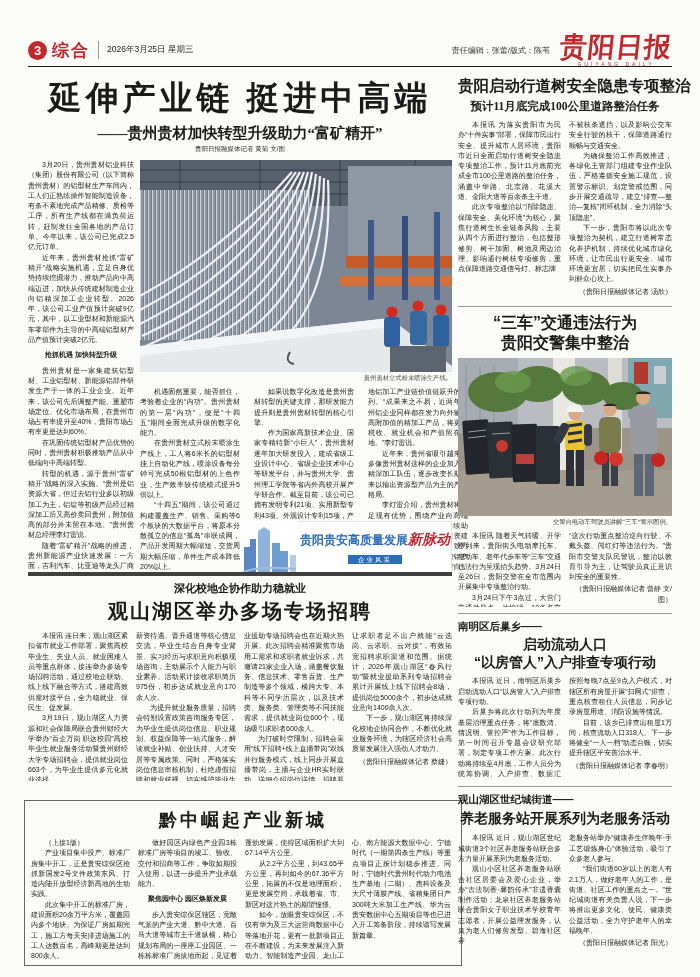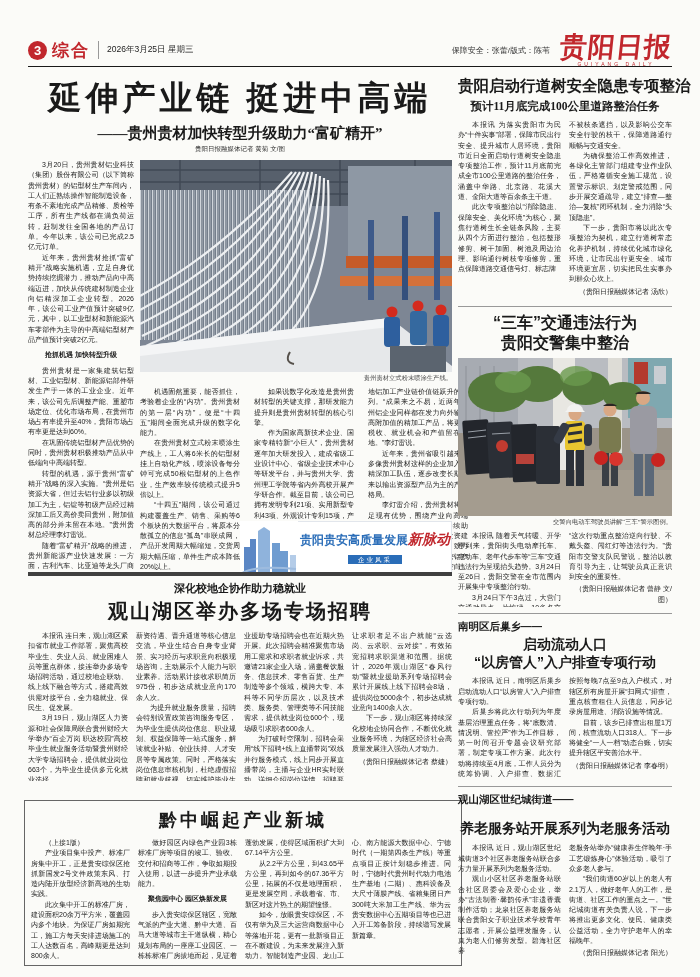--- a/index.html
+++ b/index.html
@@ -67,35 +67,35 @@
   .a1sub{font-size:11.5px;font-weight:bold;text-align:center;font-family:"Liberation Serif",serif;margin-bottom:6px;}
   .twocol{display:flex;gap:8px;}
   .twocol .c{width:103px;flex:none;}
   .a1cols{height:180px;}
   .a2head{font-size:16px;font-weight:900;text-align:center;line-height:1.25;margin:2px 0 5px;}
   .photo2{width:214px;height:158px;display:block;}
   .a2cols{height:76px;}
   .kick{font-size:10.5px;font-weight:bold;margin:2px 0 1px;}
   .a3head{font-size:14px;font-weight:900;text-align:center;line-height:1.3;margin:1px 0 5px;}
   .a3cols{height:104px;}
-  .a4head{font-size:14px;font-weight:900;text-align:center;margin:13px 0 5px;white-space:nowrap;}
+  .a4head{font-size:14px;font-weight:900;text-align:center;margin:3px 0 5px;white-space:nowrap;}
   .a4cols{height:118px;}
 </style>
 </head>
 <body>
 
 <div class="page">
 
   <div class="hdr">
     <div class="badge">3</div>
     <div class="section">综合</div>
     <div class="hsep"></div>
     <div class="hdate">2026年3月25日 星期三</div>
     <div class="hspacer"></div>
-    <div class="heditors">保障安全：张蕾/版式：陈苇</div>
+    <div class="heditors">责任编辑：张蕾/版式：陈苇</div>
     <div class="masthead">
       <div class="mh1">贵阳日报</div>
       <div class="mh2">GUIYANG DAILY</div>
     </div>
   </div>
 
   <div class="mainart">
     <div class="mhead">延伸产业链 挺进中高端</div>
     <div class="msub">——贵州贵材加快转型升级助力“富矿精开”</div>
     <div class="mby">贵阳日报融媒体记者 黄菊 文/图</div>

